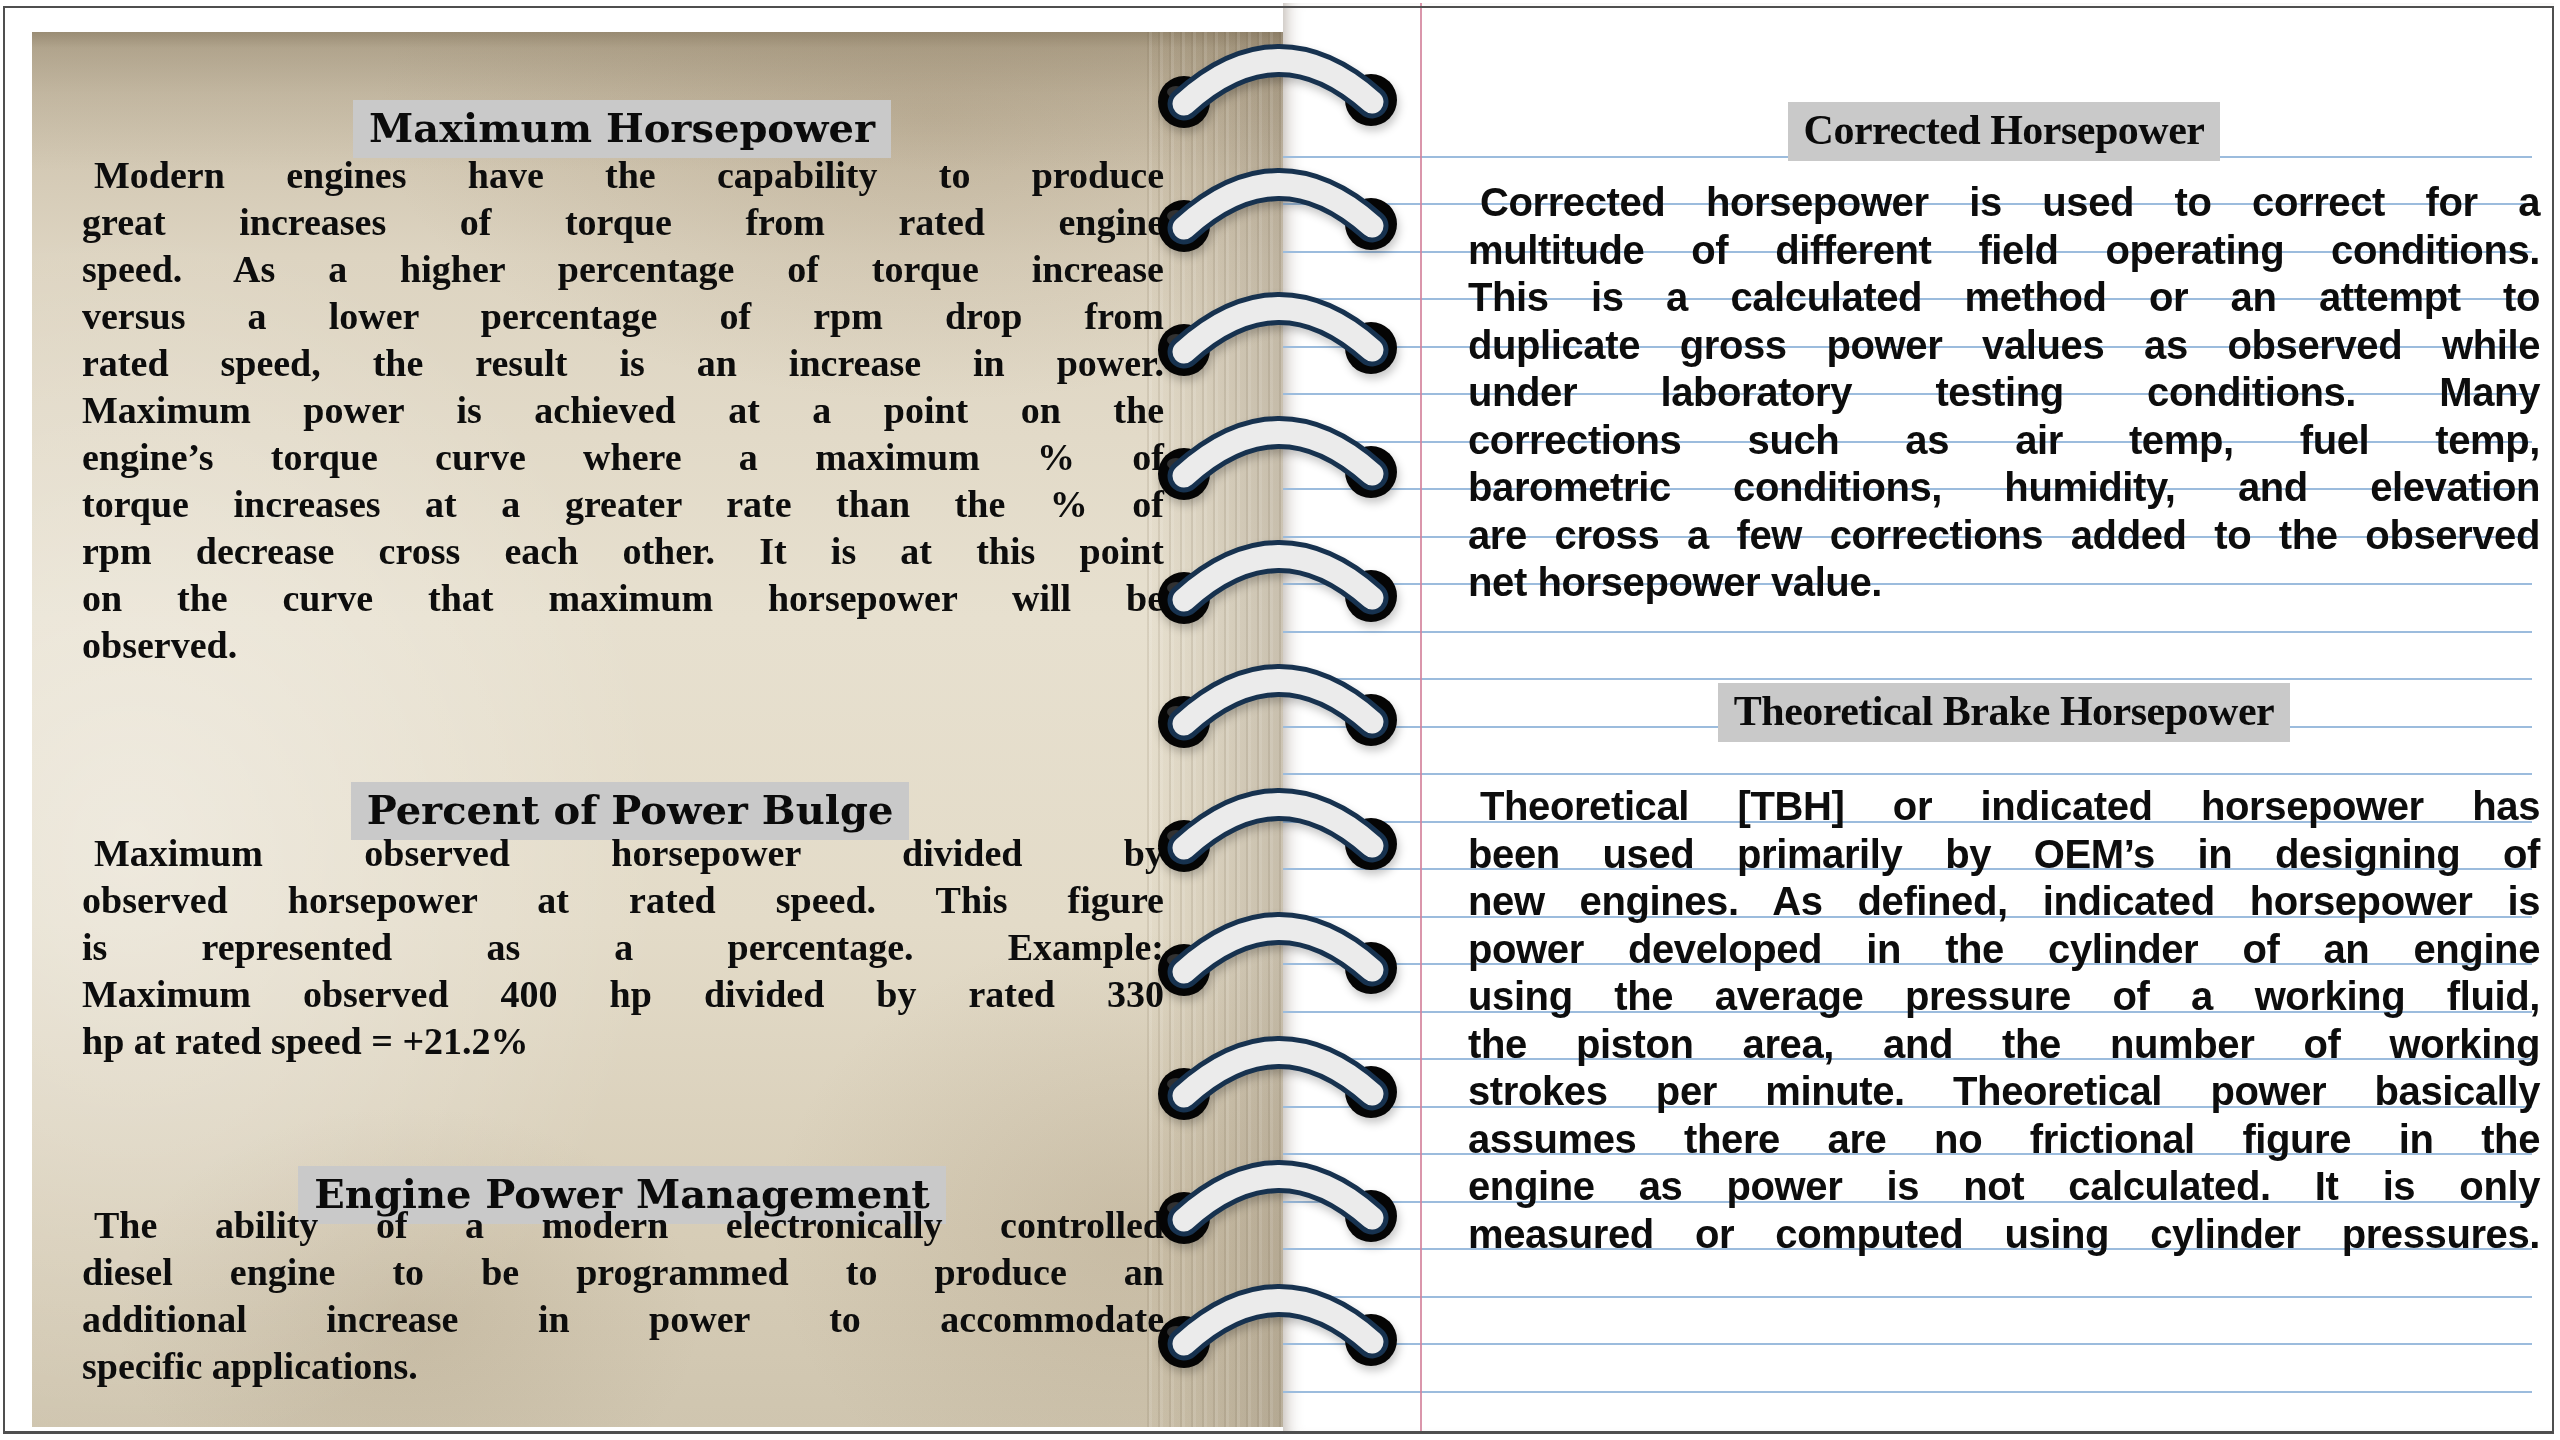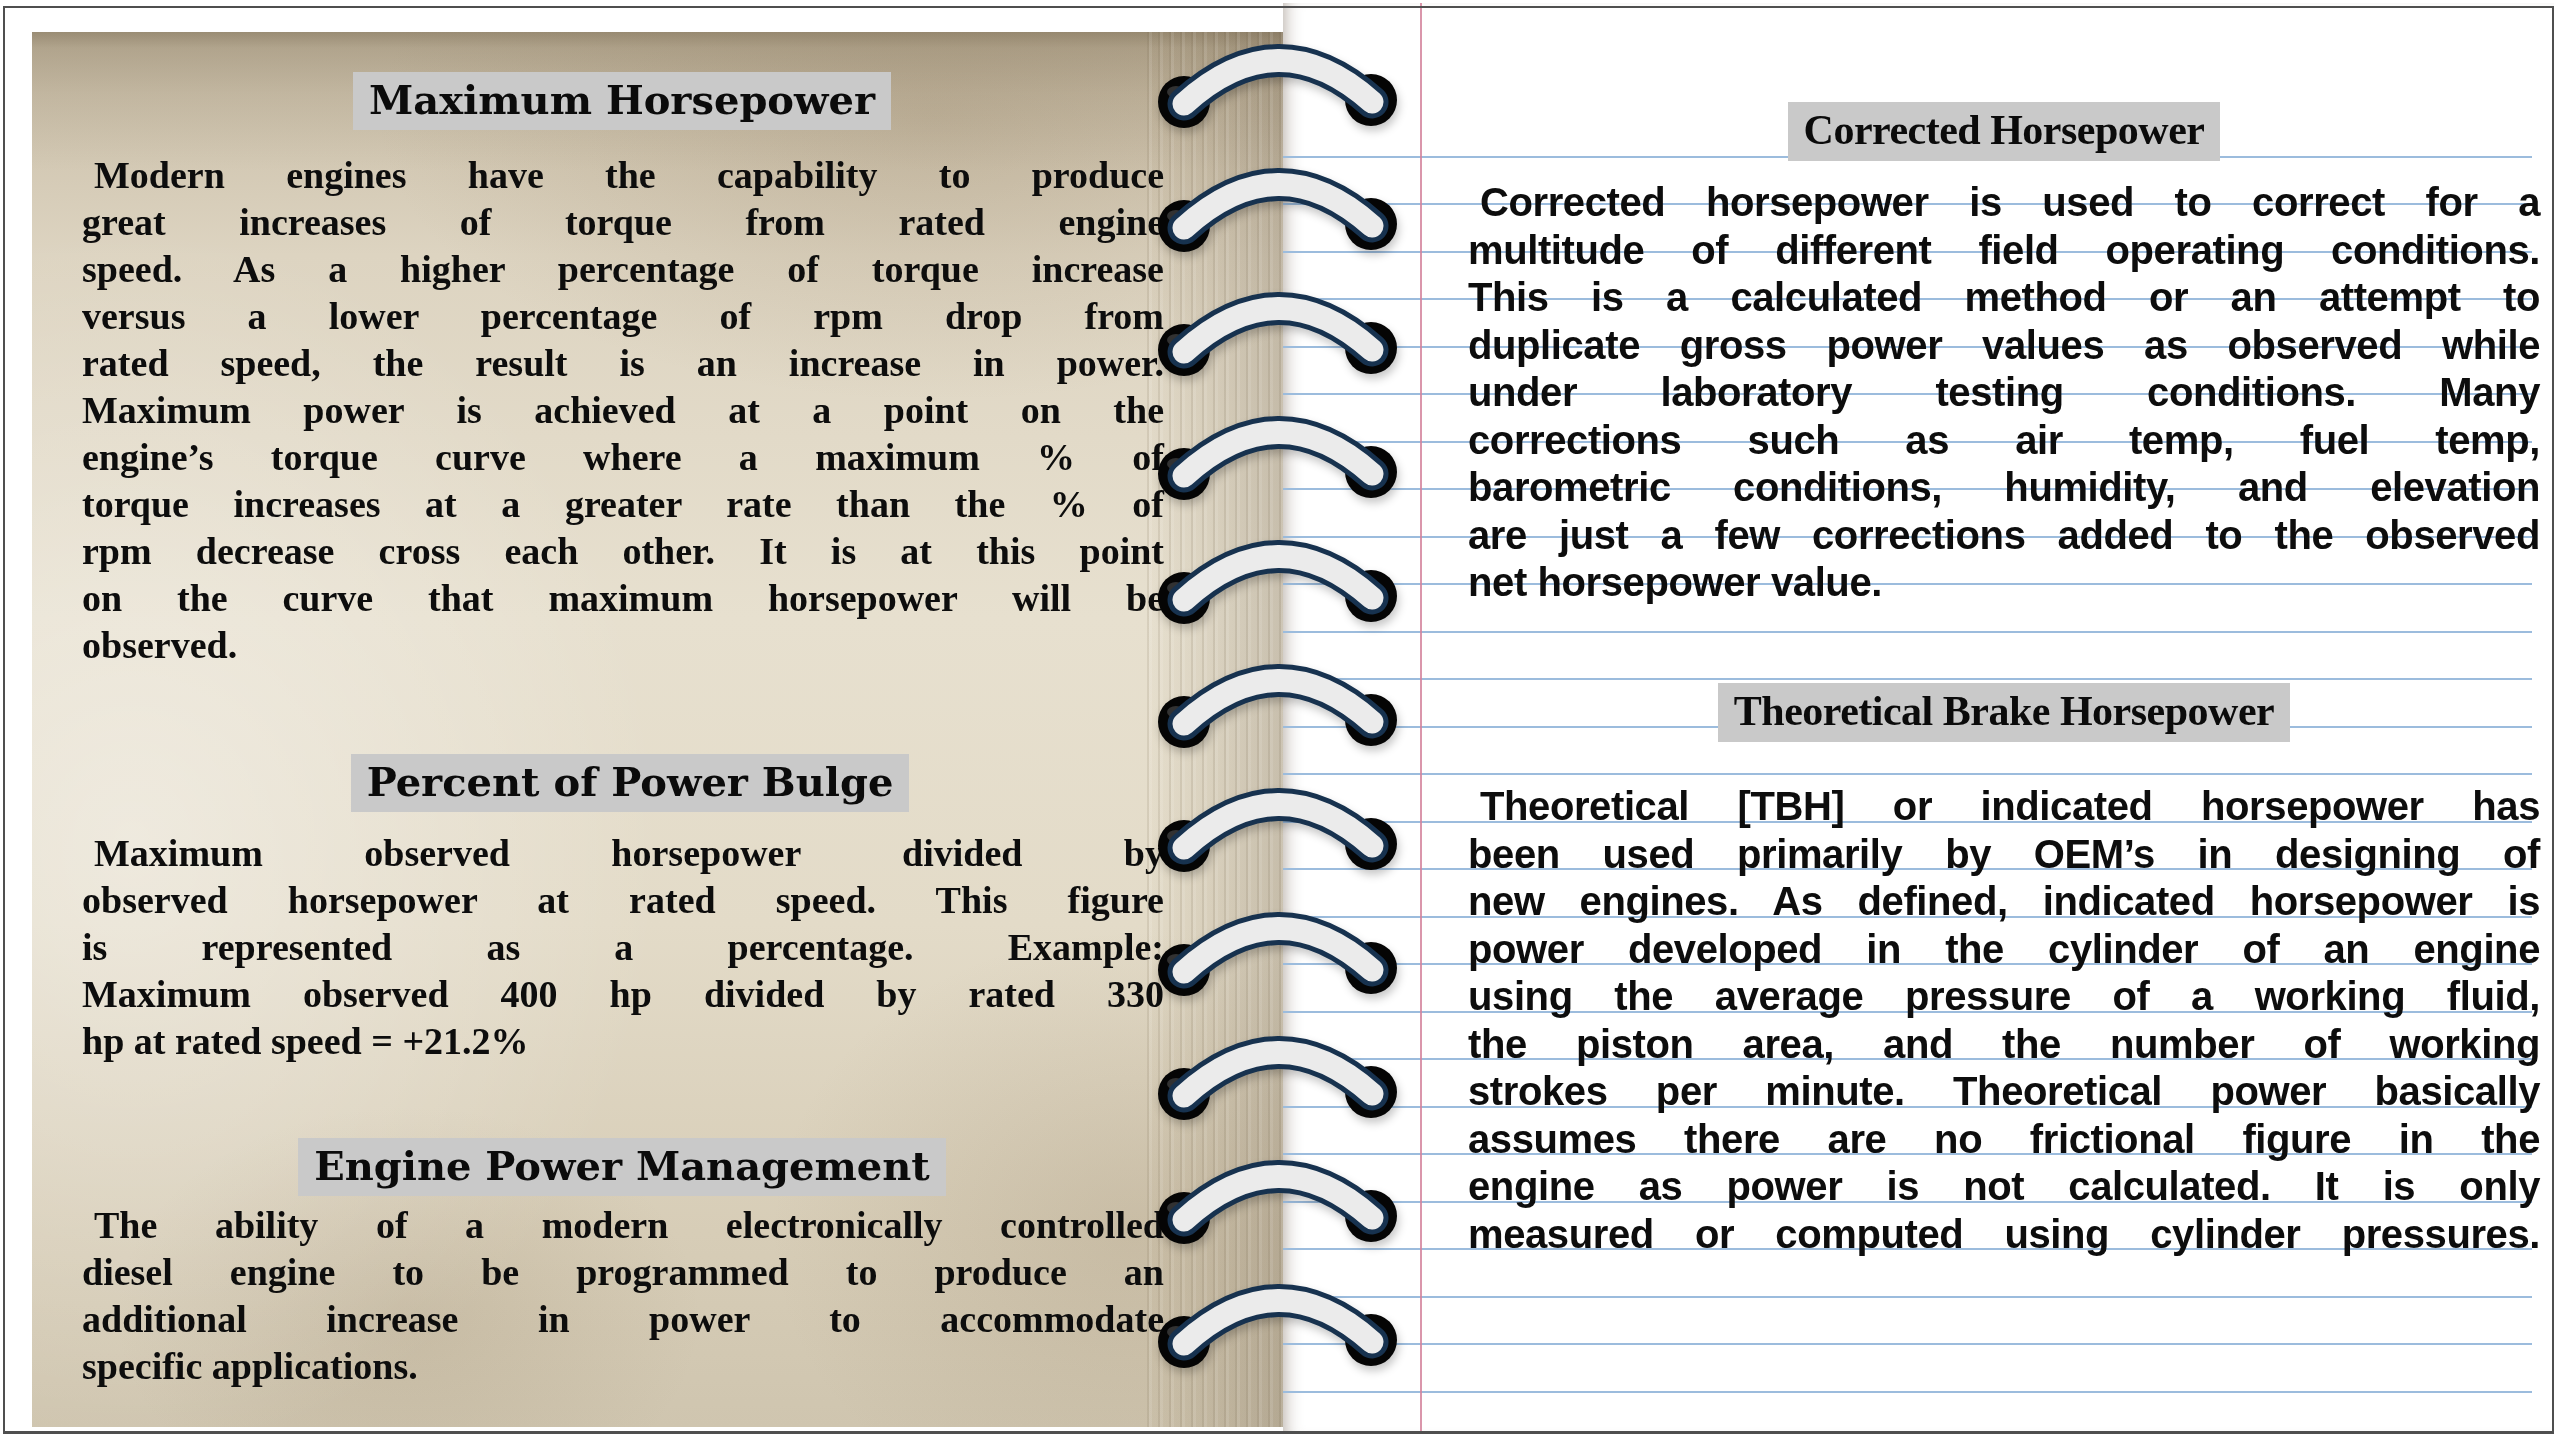--- a/index.html
+++ b/index.html
@@ -46,21 +46,21 @@
     position:absolute;left:137px;top:0;width:2px;height:1431px;background:#d4849c;opacity:.85;
   }
 
   
   .ttl-row{position:absolute;text-align:center;}
   .hl{
     display:inline-block;background:#c9c9c9;color:#0b0b0b;
     padding:4px 16px 7px;font-weight:bold;white-space:nowrap;
   }
   .ttl-left{left:0;width:1180px;}
-  .ttl-left .hl{font-size:40px;font-family:"DejaVu Serif",serif;}
+  .ttl-left .hl{font-size:40px;font-family:"DejaVu Serif",serif;margin-top:28px;}
   .ttl-right{left:185px;width:1072px;}
   .ttl-right .hl{font-size:42px;font-family:"Liberation Serif",serif;letter-spacing:-.5px;}
 
   .p{position:absolute;font-weight:bold;}
   .p .tline{text-align:justify;text-align-last:justify;}
   .p .tline:first-child{text-indent:12px;}
   .p.last-left .tline:last-child{text-align-last:left;}
   .p-left{left:50px;width:1082px;font-size:38px;line-height:47px;font-family:Liberation Serif, serif;}
   .p-right{left:185px;width:1072px;font-size:40px;line-height:47.5px;font-family:Liberation Sans, sans-serif;letter-spacing:-.4px;}
 
@@ -130,21 +130,21 @@
       <span class="hl">Corrected Horsepower</span>
     </div>
     <div class="p p-right last-left" id="sec-r1-p">
         <div class="tline">Corrected horsepower is used to correct for a</div>
         <div class="tline">multitude of different field operating conditions.</div>
         <div class="tline">This is a calculated method or an attempt to</div>
         <div class="tline">duplicate gross power values as observed while</div>
         <div class="tline">under laboratory testing conditions. Many</div>
         <div class="tline">corrections such as air temp, fuel temp,</div>
         <div class="tline">barometric conditions, humidity, and elevation</div>
-        <div class="tline">are just a few corrections added to the observed</div>
+        <div class="tline">are cross a few corrections added to the observed</div>
         <div class="tline">net horsepower value.</div>
       </div>
 
     <div class="ttl-row ttl-right" id="sec-r2-t">
       <span class="hl">Theoretical Brake Horsepower</span>
     </div>
     <div class="p p-right" id="sec-r2-p">
         <div class="tline">Theoretical [TBH] or indicated horsepower has</div>
         <div class="tline">been used primarily by OEM’s in designing of</div>
         <div class="tline">new engines. As defined, indicated horsepower is</div>

